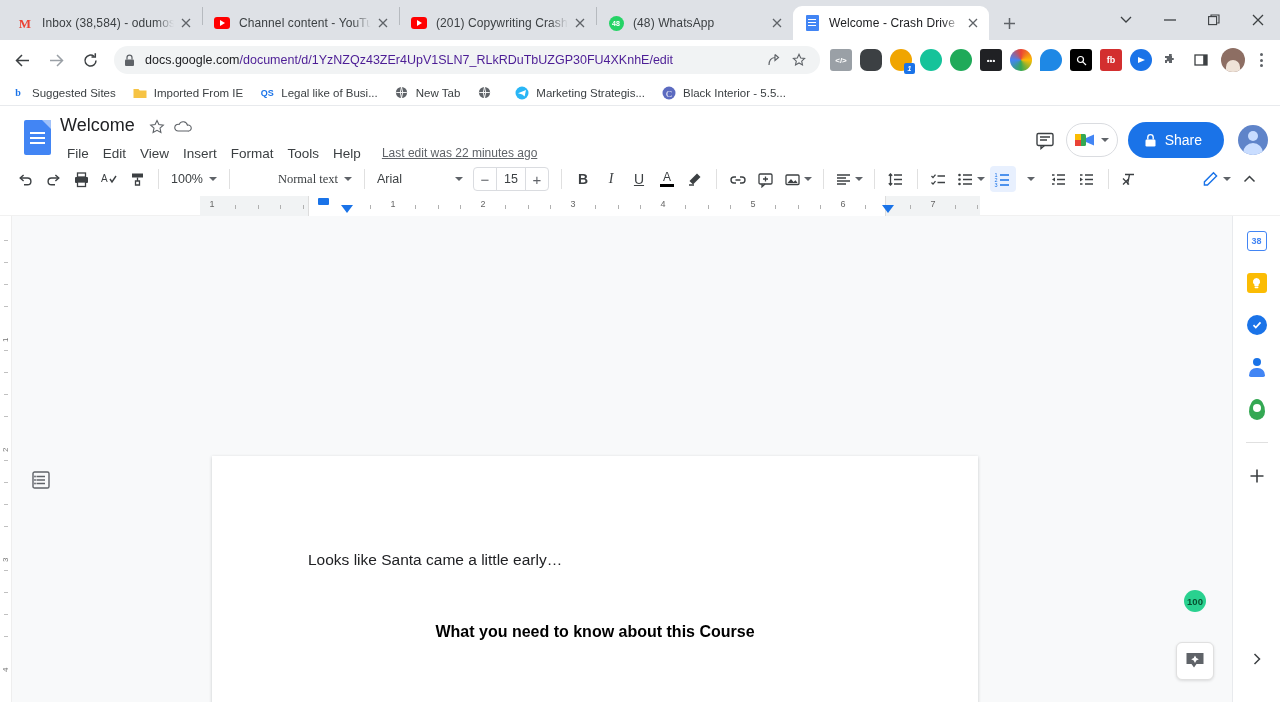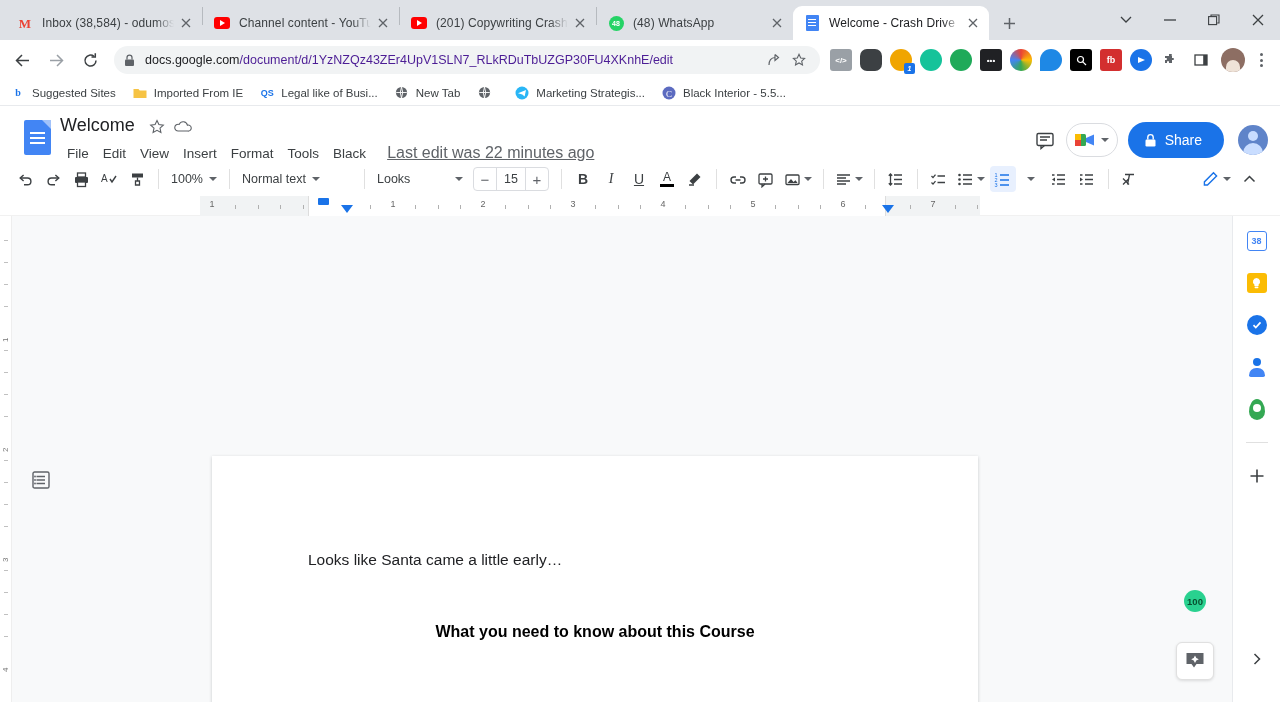--- a/index.html
+++ b/index.html
@@ -89,21 +89,21 @@
   .docs-logo { width:34px;height:42px;margin:4px 6px 0 8px;flex:0 0 34px;display:flex;align-items:center;justify-content:center;}
   .docs-logo .sheet{width:27px;height:35px;background:#4285f4;border-radius:2px;position:relative;}
   .docs-logo .sheet::before{content:"";position:absolute;right:0;top:0;border-top:9px solid #a1c2fa;border-left:9px solid transparent;}
   .docs-logo .sheet::after{content:"";position:absolute;left:6px;top:12px;width:15px;height:2px;background:#fff;box-shadow:0 5px 0 #fff,0 10px 0 #fff;}
   .titleblock { flex: 1 1 auto; padding-top: 3px; min-width:0;}
   .title-row { display:flex; height:26px;}
   .doc-title { font-size:18px; color:#202124; font-weight:400; margin-right:10px;}
   .title-ico { width:24px;height:24px;display:flex;align-items:center;justify-content:center;margin-right:2px;}
   .menu-row { display:flex; align-items:center; height:22px; margin-top:1px;}
   .menu-item { font-size:13.5px; color:#3c4043; padding:2px 7px; border-radius:4px;}
-  .last-edit { font-size:16px; color:#5f6368; margin-left:14px; text-decoration: underline; }
+  .last-edit { font-size:12px; color:#5f6368; margin-left:14px; text-decoration: underline; }
   .header-right { display:flex; align-items:center; gap:4px; padding-top:10px; }
   .hr-ico { width:34px;height:34px;border-radius:50%;display:flex;align-items:center;justify-content:center;}
   .meet-btn { height:34px;border:1px solid #dadce0;border-radius:17px;display:flex;align-items:center;padding:0 8px 0 6px;gap:4px;}
   .share-btn { height:36px;background:#1a73e8;color:#fff;border-radius:18px;display:flex;align-items:center;gap:8px;padding:0 22px 0 16px;font-size:14px;font-weight:500;margin-left:6px;}
   .acct-avatar{width:30px;height:30px;border-radius:50%;background:#5f84c9;margin-left:10px;position:relative;overflow:hidden;flex:0 0 30px;}
   .acct-avatar::before{content:"";position:absolute;left:10px;top:6px;width:10px;height:10px;border-radius:50%;background:#c9ddff;}
   .acct-avatar::after{content:"";position:absolute;left:5px;top:18px;width:20px;height:14px;border-radius:10px 10px 0 0;background:#c9ddff;}
 
   
   .docs-toolbar { height: 34px; display:flex; align-items:center; padding:0 12px; gap:2px;}
@@ -433,21 +433,21 @@
               </svg>
           </span>
         </div>
         <div class="menu-row">
           <span class="menu-item">File</span>
           <span class="menu-item">Edit</span>
           <span class="menu-item">View</span>
           <span class="menu-item">Insert</span>
           <span class="menu-item">Format</span>
           <span class="menu-item">Tools</span>
-          <span class="menu-item">Black</span>
+          <span class="menu-item">Help</span>
           <span class="last-edit">Last edit was 22 minutes ago</span>
         </div>
       </div>
       <div class="header-right">
         <span class="hr-ico">
           <svg width="20" height="20" viewBox="0 0 20 20">
               <rect x="2" y="3.5" width="16" height="12" rx="1.4" stroke="#3c4043" stroke-width="1.4" fill="none"></rect>
               <path d="M5 7 H15 M5 10 H12" stroke="#3c4043" stroke-width="1.3"></path>
               <path d="M6 15.5 L6 18.5 L9.5 15.5" stroke="#3c4043" stroke-width="1.4" fill="none"></path>
             </svg>
@@ -507,29 +507,29 @@
 
       <span class="tb-sep"></span>
 
       <span class="tb-combo">
         <span class="tb-text">100%</span>
         <span class="caret"></span>
       </span>
 
       <span class="tb-sep"></span>
 
-      <span class="tb-combo" style="width:118px;justify-content:flex-start;">
+      <span class="tb-combo" style="width:118px;justify-content:flex-end;font-family:Liberation Serif, serif;">
         <span class="tb-text">Normal text</span>
         <span class="caret"></span>
       </span>
 
       <span class="tb-sep"></span>
 
       <span class="tb-combo" style="width:94px;justify-content:space-between;">
-        <span class="tb-text">Looks</span>
+        <span class="tb-text">Arial</span>
         <span class="caret"></span>
       </span>
 
       <span class="fontsize-box">
         <span class="fsb">−</span>
         <span class="fsv">15</span>
         <span class="fsb">+</span>
       </span>
 
       <span class="tb-sep"></span>

